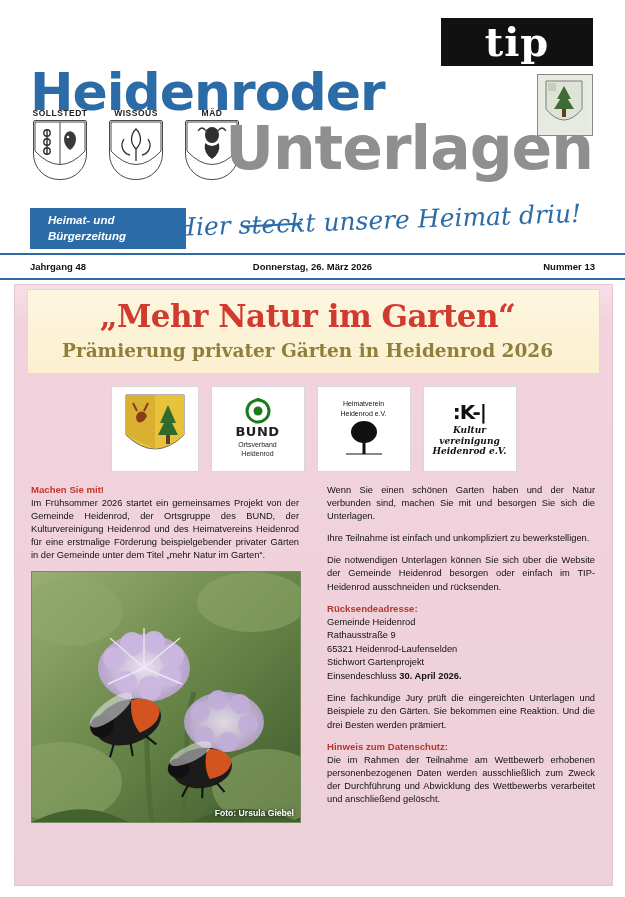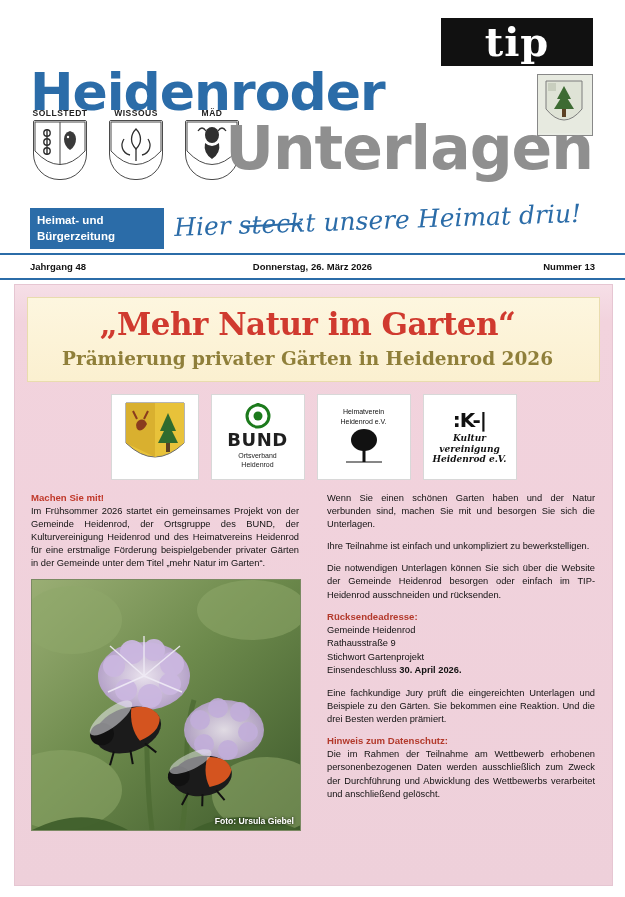--- a/index.html
+++ b/index.html
@@ -72,23 +72,24 @@
     background:#fff;
     position:relative; overflow:hidden;
   }
 
   
   .heimat-box {
     position:absolute; left:30px; top:208px;
     width:120px;
     background:#2b6ca8;
     color:#fff;
-    padding:5px 7px;
+    padding:5px 18px;
     font-size:11.5px; font-weight:bold;
     line-height:1.35;
+    font-style:italic;
   }
   .script-line {
     position:absolute; left:170px; top:200px;
     width:420px; height:48px;
   }
   .script-text {
     font-family:"DejaVu Serif", serif;
     font-size:25px;
     color:#2b6ca8;
     font-style:italic;
@@ -117,21 +118,21 @@
   }
 
   
   .panel {
     position:absolute; left:14px; top:284px;
     width:597px; height:600px;
     background:linear-gradient(180deg,#f6dfe7 0%,#f2d3dd 6%,#eed0da 100%);
     border:1px solid #e6c6d2;
   }
   .headline-box {
-    margin:12px 12px 0 12px;
+    margin:4px 12px 0 12px;
     background:linear-gradient(180deg,#fdf6df 0%,#fbf0d0 100%);
     border:1px solid #e9dcae;
     padding:10px 20px 12px 8px;
     text-align:center;
   }
   .headline {
     font-family:"DejaVu Serif", serif;
     font-size:31px; font-weight:bold;
     color:#d03a2f;
     line-height:1.05;
@@ -151,21 +152,21 @@
   }
   .logo-card {
     background:#fff; border:1px solid #d8d8d8;
     width:86px; height:84px;
     display:flex; flex-direction:column; align-items:center; justify-content:center;
     overflow:hidden; position:relative;
   }
   .logo-card.wide { width:92px; }
   .bund-text {
     font-family:"DejaVu Sans", sans-serif;
-    font-weight:bold; font-size:18px; color:#1f1f1f; letter-spacing:0.5px;
+    font-weight:bold; font-size:13px; color:#1f1f1f; letter-spacing:0.5px;
   }
   .bund-sub { font-size:7px; color:#222; text-align:center; line-height:1.25; margin-top:2px; }
   .hv-text { font-size:7px; color:#111; text-align:center; line-height:1.3; }
   .kh-text {
     font-family:"DejaVu Sans", sans-serif;
     font-weight:bold; font-size:20px; color:#111; letter-spacing:-1px;
   }
   .kh-sub {
     font-family:"DejaVu Serif", serif;
     font-style:italic; font-weight:bold;
@@ -440,20 +441,21 @@
 
     <div class="col">
       <div class="para">Wenn Sie einen schönen Garten haben und der Natur verbunden sind, machen Sie mit und besorgen Sie sich die Unterlagen.</div>
       <div class="para">Ihre Teilnahme ist einfach und unkompliziert zu bewerkstelligen.</div>
       <div class="para">Die notwendigen Unterlagen können Sie sich über die Website der Gemeinde Heidenrod besorgen oder einfach im TIP-Heidenrod ausschneiden und rücksenden.</div>
 
       <div class="bold-lead dark">Rücksendeadresse:</div>
       <div class="addr-line">
         <div>Gemeinde Heidenrod</div>
         <div>Rathausstraße 9</div>
+        <div>65321 Heidenrod-Laufenselden</div>
         <div>Stichwort Gartenprojekt</div>
         <div><span>Einsendeschluss </span><span class="strong-inline">30. April 2026.</span></div>
       </div>
 
       <div class="para" style="margin-top:9px">Eine fachkundige Jury prüft die eingereichten Unterlagen und Beispiele zu den Gärten. Sie bekommen eine Reaktion. Und die drei Besten werden prämiert.</div>
 
       <div class="bold-lead dark">Hinweis zum Datenschutz:</div>
       <div class="para">Die im Rahmen der Teilnahme am Wettbewerb erhobenen personenbezogenen Daten werden ausschließlich zum Zweck der Durchführung und Abwicklung des Wettbewerbs verarbeitet und anschließend gelöscht.</div>
     </div>
   </div>

